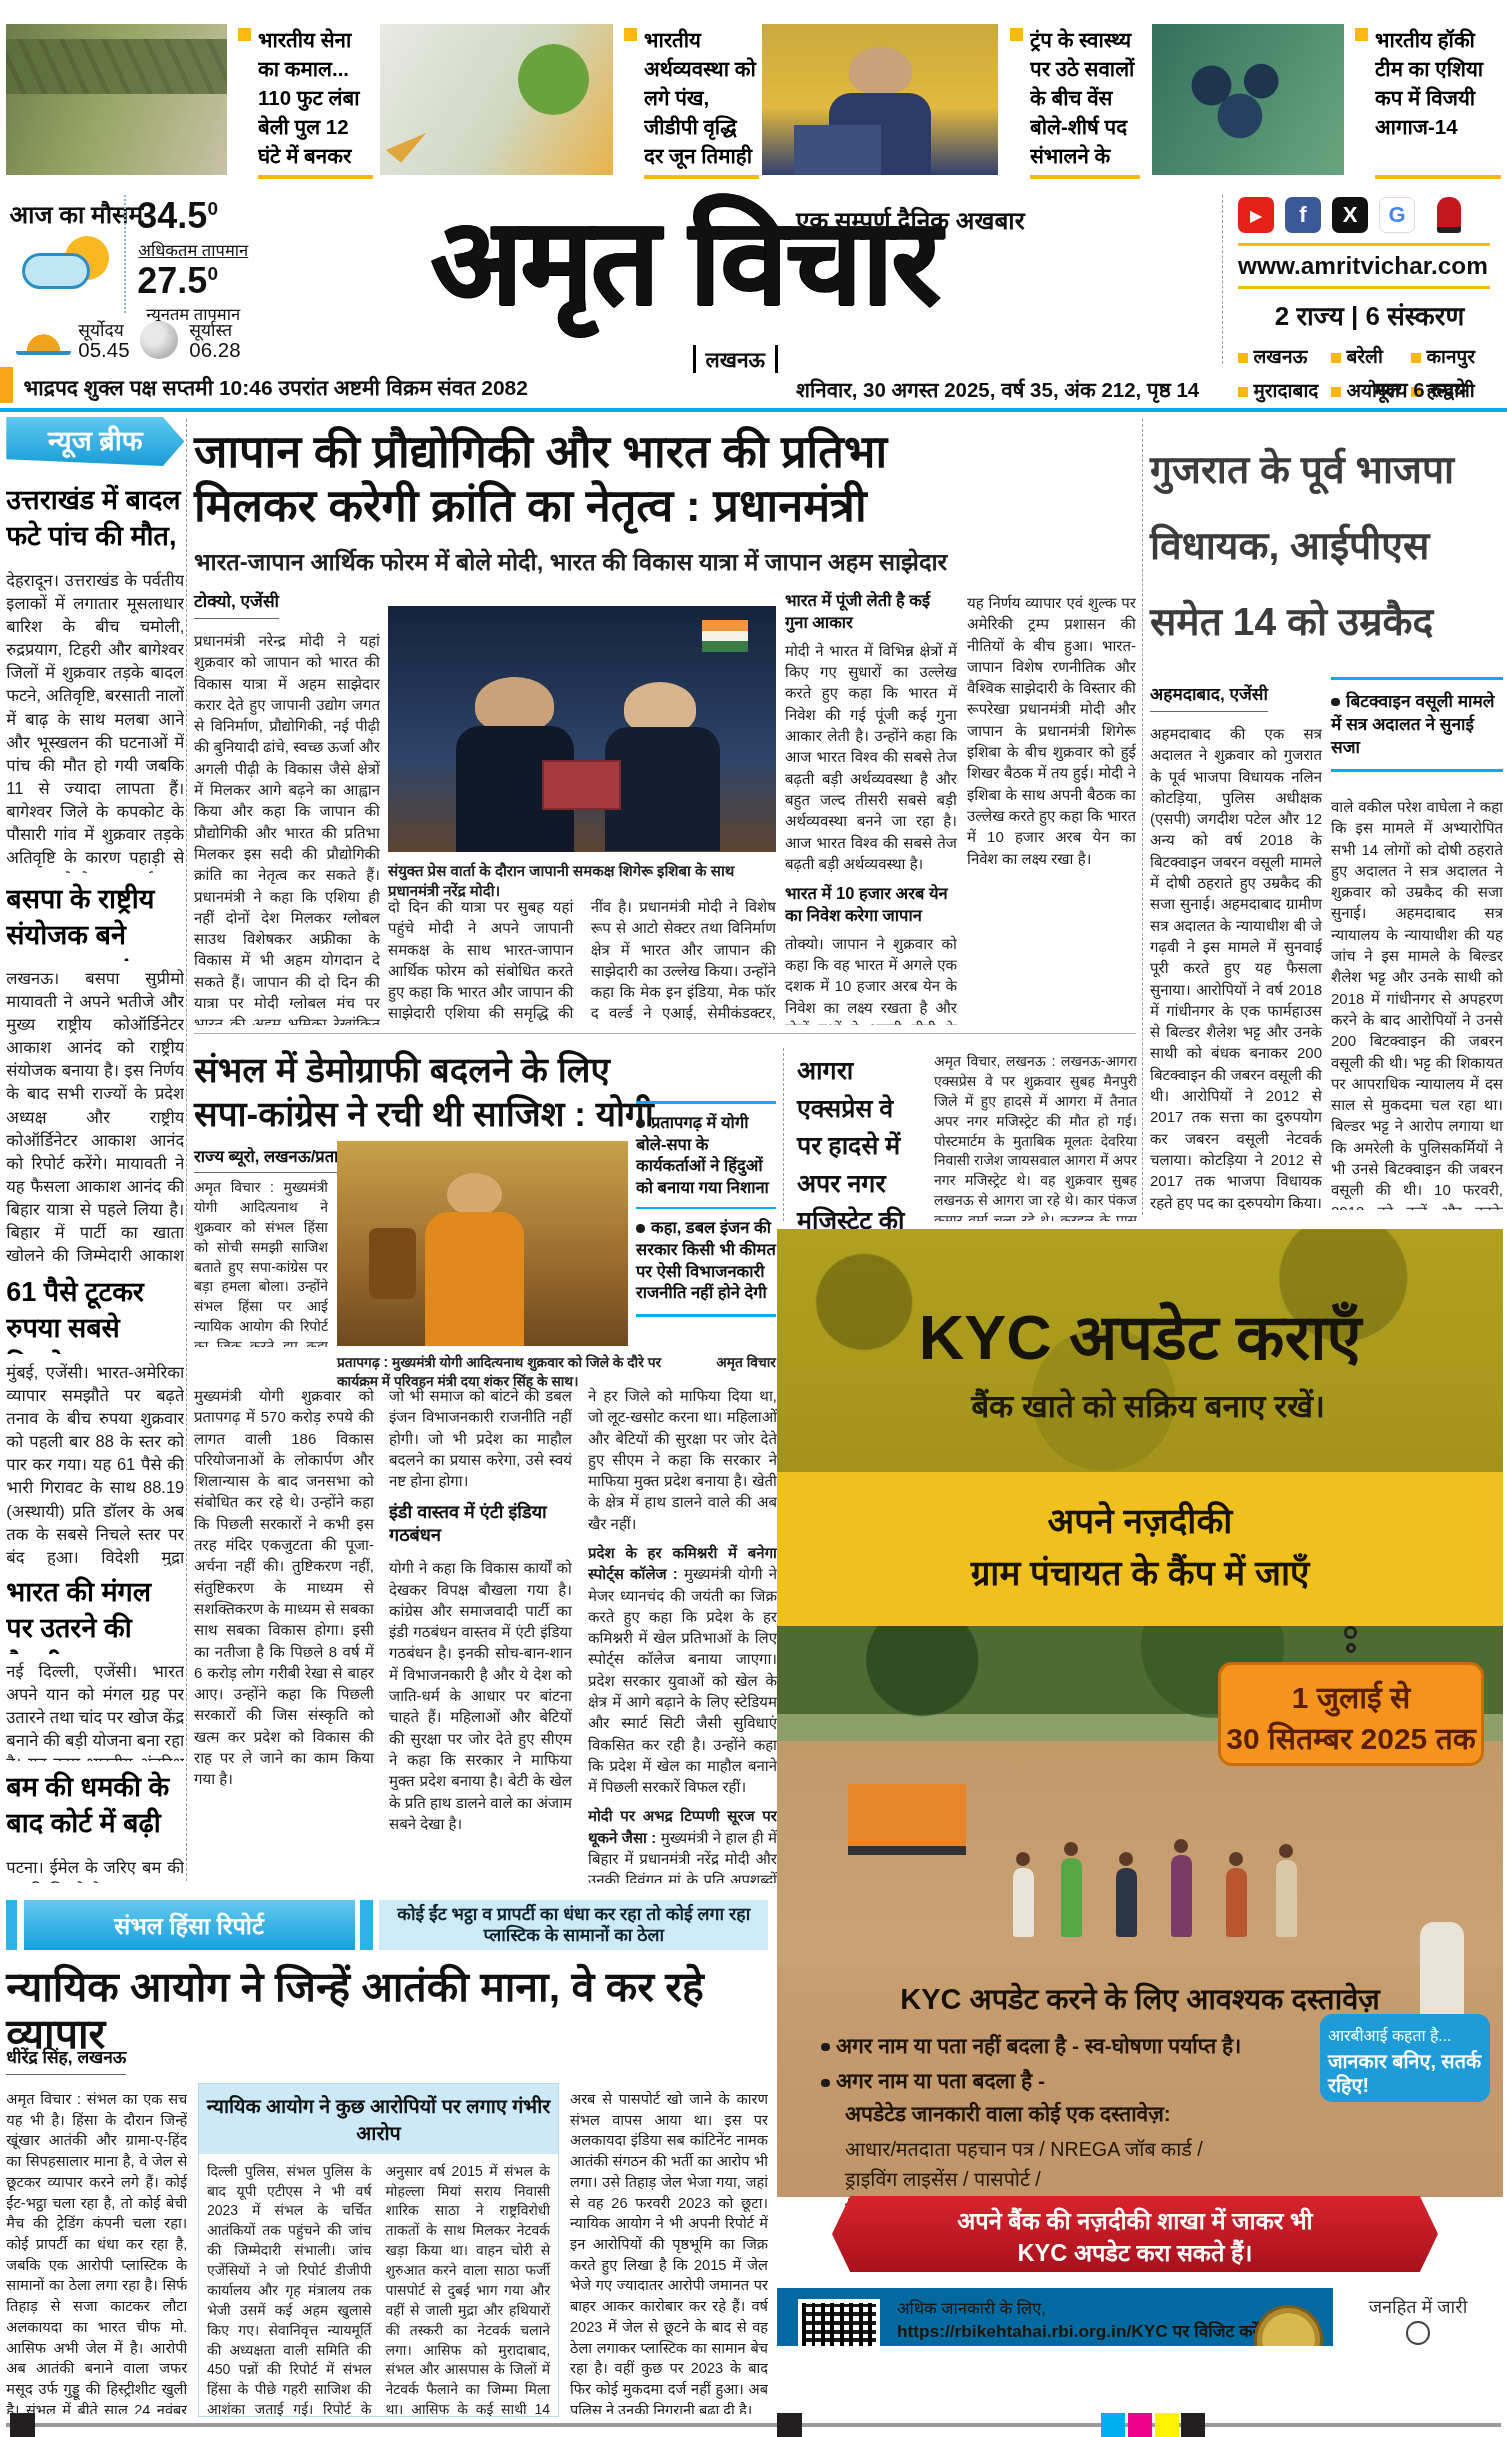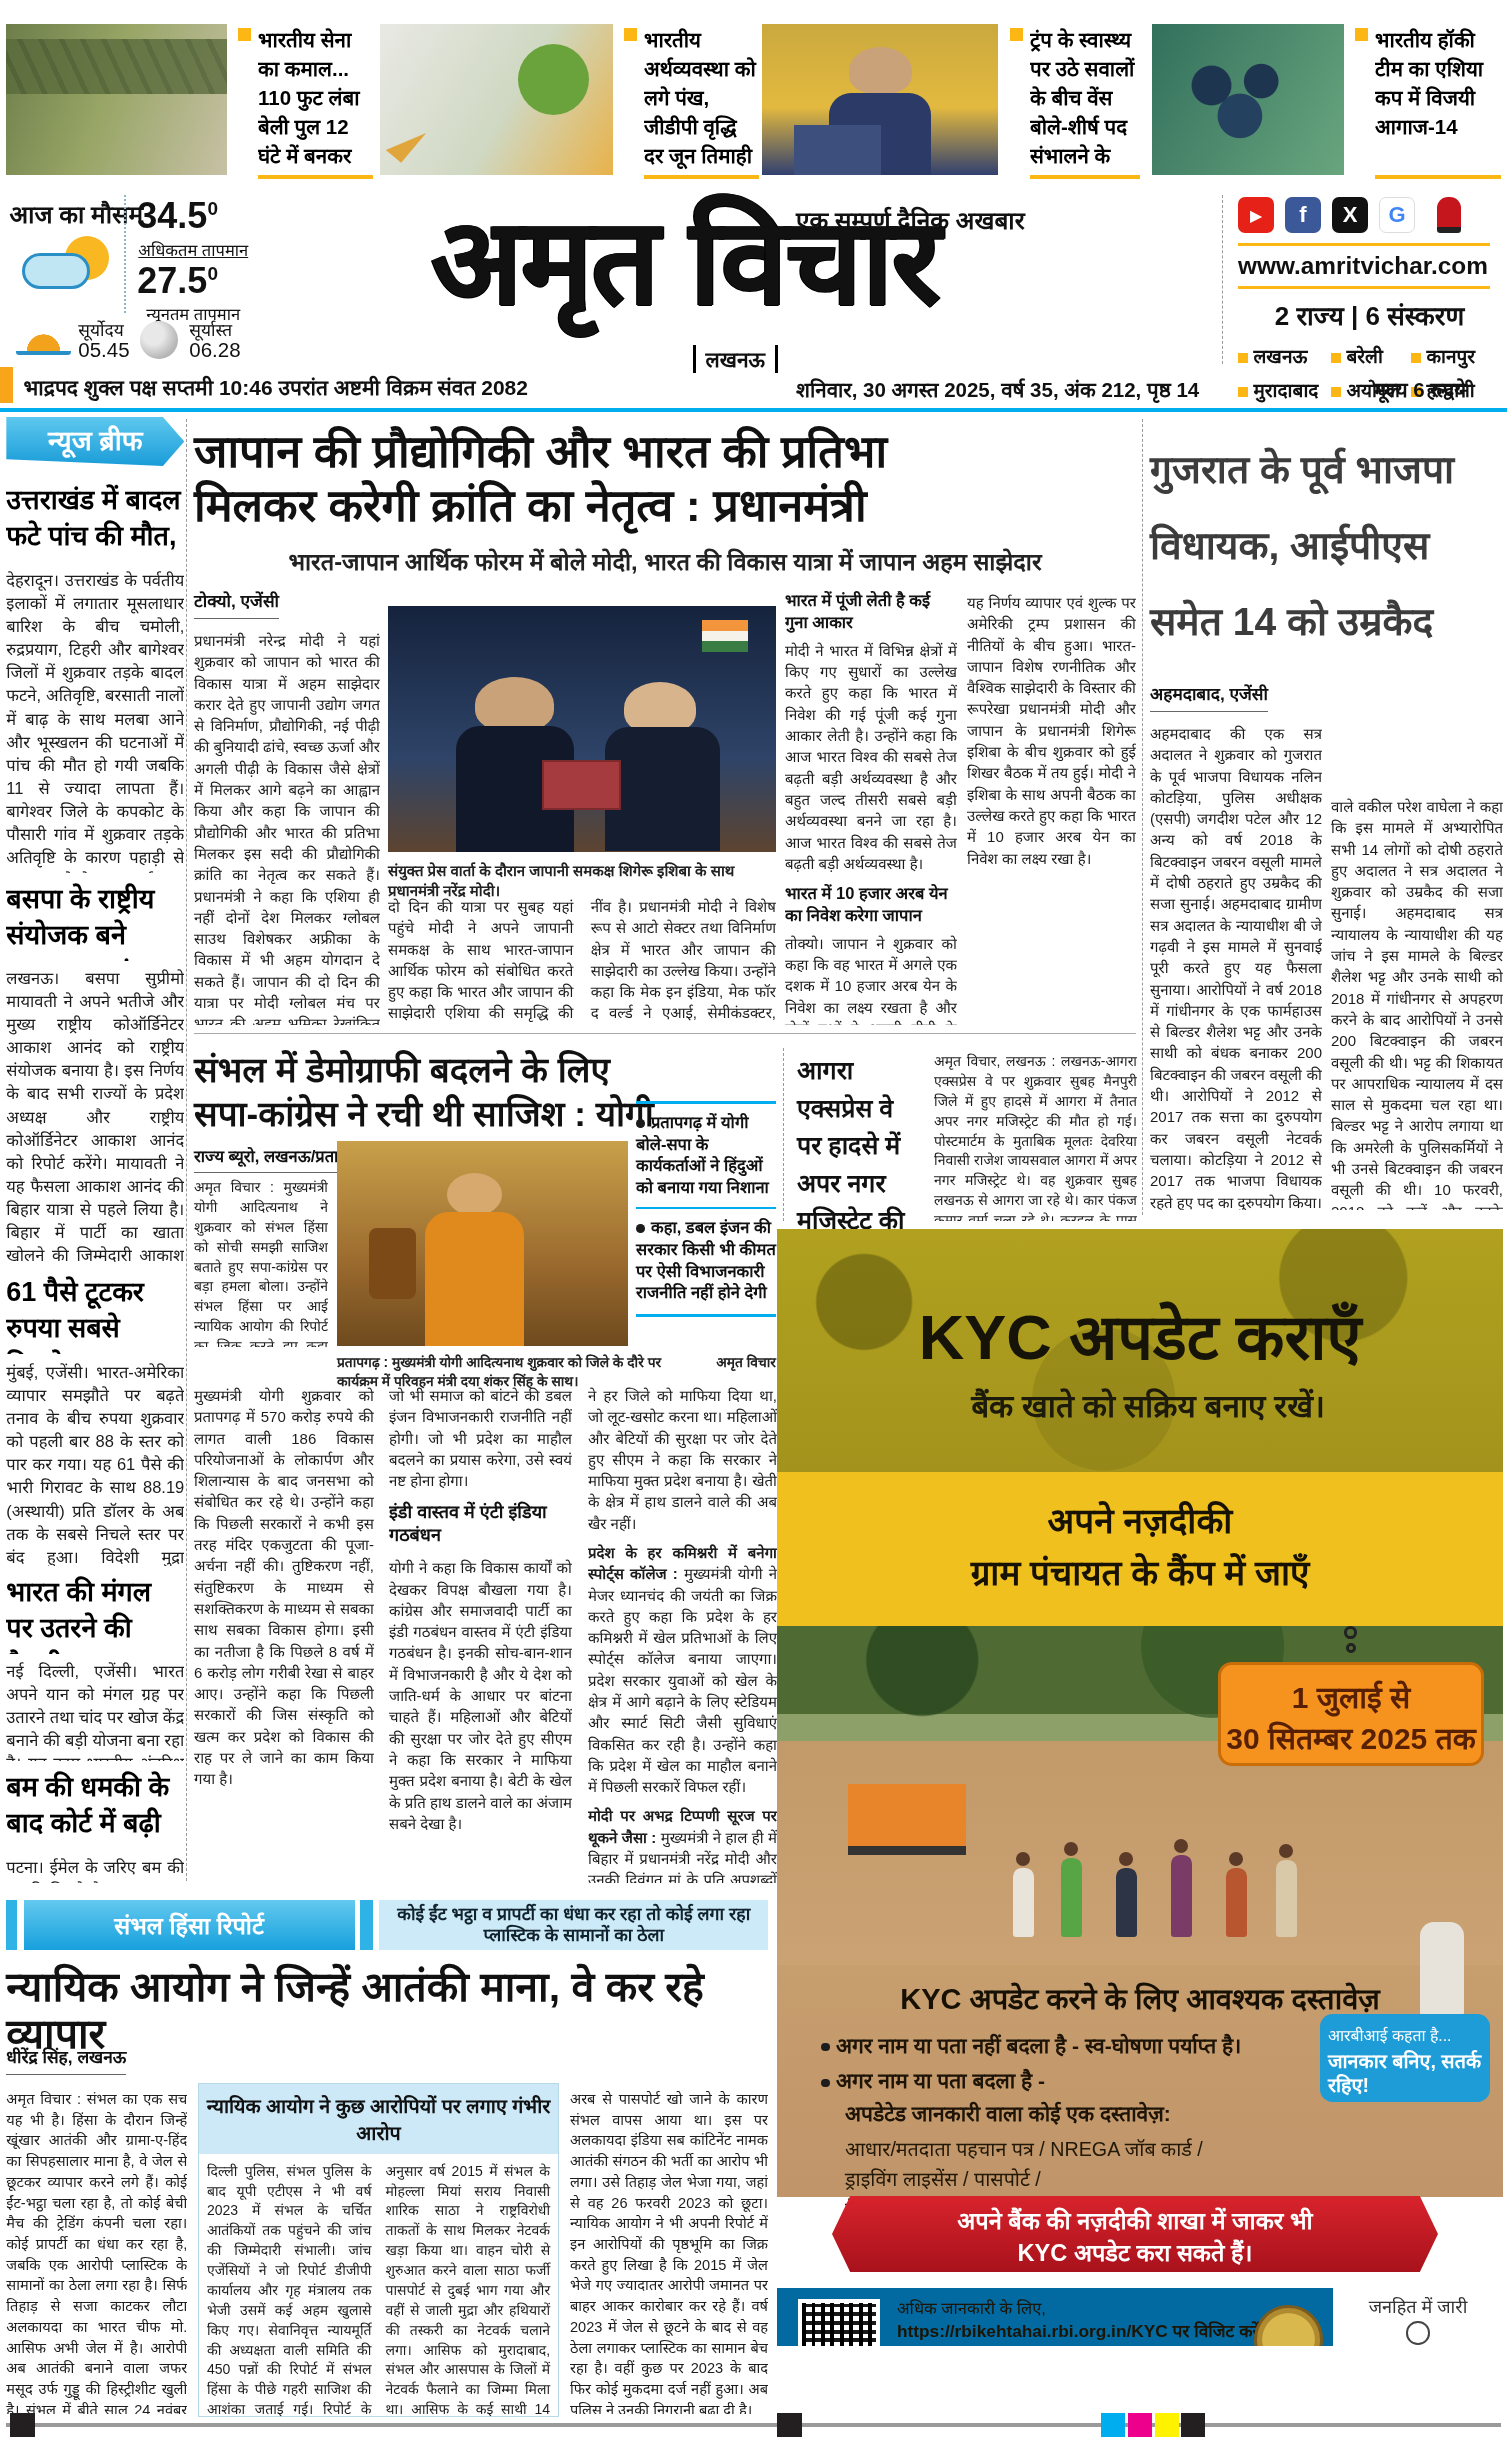--- a/index.html
+++ b/index.html
@@ -135,21 +135,21 @@
   <div class="abs rail-head" style="left:6.3px;top:1574px;width:178px;height:80px;">भारत की मंगल पर उतरने की तैयारी</div>
   <div class="abs rail-txt" style="left:6.3px;top:1660px;width:178px;height:101px;">नई दिल्ली, एजेंसी। भारत अपने यान को मंगल ग्रह पर उतारने तथा चांद पर खोज केंद्र बनाने की बड़ी योजना बना रहा है। यह काम भारतीय अंतरिक्ष अनुसंधान संगठन (इसरो) द्वारा घोषित भविष्य के रोडमैप में शामिल है। इसरो के अनुसार, भारत की योजना 2047 तक मंगल पर 'ह्यूमन स्पेसफ्लाइट' भेजने, खनिजों और अन्य संसाधनों के लिए चांद पर केंद्र बनाने जैसे बड़े लक्ष्य हैं।</div>
 
   <div class="abs rail-head" style="left:6.3px;top:1769px;width:178px;height:80px;">बम की धमकी के बाद कोर्ट में बढ़ी सुरक्षा</div>
   <div class="abs rail-txt" style="left:6.3px;top:1856px;width:178px;height:27px;">पटना। ईमेल के जरिए बम की धमकी मिलने के बाद शुक्रवार को दिवानी अदालतों में सुरक्षा कड़ी कर दी गई। पुलिस ने बम निरोधक दस्ते के साथ अदालत परिसर में तलाशी अभियान चलाया। अदालत प्रशासन ने कहा कि धमकी भरे ईमेल के बाद एहतियातन जांच की गई, हालांकि कुछ संदिग्ध नहीं मिला।</div>
 
   <div class="abs bold" style="left:194px;top:425px;width:942px;font-size:45px;line-height:1.2;">
     <div>जापान की प्रौद्योगिकी और भारत की प्रतिभा</div>
     <div>मिलकर करेगी क्रांति का नेतृत्व : प्रधानमंत्री</div>
   </div>
-  <div class="abs bold" style="left:194px;top:545px;width:942px;font-size:23.6px;color:#222;text-align:center;">भारत-जापान आर्थिक फोरम में बोले मोदी, भारत की विकास यात्रा में जापान अहम साझेदार</div>
+  <div class="abs bold" style="left:194px;top:545px;width:942px;font-size:23.6px;color:#222;">भारत-जापान आर्थिक फोरम में बोले मोदी, भारत की विकास यात्रा में जापान अहम साझेदार</div>
   <div class="abs bold" style="left:194px;top:589px;font-size:17.3px;border-bottom:1.6px solid #666;padding-bottom:6.3px;">टोक्यो, एजेंसी</div>
 
   <div class="abs body-txt" style="left:194px;top:630px;width:186px;height:395px;">प्रधानमंत्री नरेन्द्र मोदी ने यहां शुक्रवार को जापान को भारत की विकास यात्रा में अहम साझेदार करार देते हुए जापानी उद्योग जगत से विनिर्माण, प्रौद्योगिकी, नई पीढ़ी की बुनियादी ढांचे, स्वच्छ ऊर्जा और अगली पीढ़ी के विकास जैसे क्षेत्रों में मिलकर आगे बढ़ने का आह्वान किया और कहा कि जापान की प्रौद्योगिकी और भारत की प्रतिभा मिलकर इस सदी की प्रौद्योगिकी क्रांति का नेतृत्व कर सकते हैं। प्रधानमंत्री ने कहा कि एशिया ही नहीं दोनों देश मिलकर ग्लोबल साउथ विशेषकर अफ्रीका के विकास में भी अहम योगदान दे सकते हैं। जापान की दो दिन की यात्रा पर मोदी ग्लोबल मंच पर भारत की अहम भूमिका रेखांकित कर सकते हैं।</div>
 
   <div class="abs photo" style="left:388px;top:606px;width:388px;height:246px;background:linear-gradient(180deg,#15233d,#2e4468 62%,#5d4430);">
     <div class="abs" style="right:28px;top:14px;width:46px;height:31.5px;background:linear-gradient(180deg,#f2953d 33%,#f5f2ea 33% 66%,#3a7d44 66%);"></div>
     <div class="abs" style="left:87px;top:71px;width:79px;height:55px;border-radius:50% 50% 40% 40%;background:#caa27a;"></div>
     <div class="abs" style="left:68px;top:120px;width:118px;height:126px;border-radius:23.6px 23.6px 0 0;background:#10182a;"></div>
     <div class="abs" style="left:236px;top:76px;width:72px;height:52px;border-radius:50% 50% 40% 40%;background:#d7b48c;"></div>
     <div class="abs" style="left:217px;top:121px;width:115px;height:124px;border-radius:23.6px 23.6px 0 0;background:#151d30;"></div>
@@ -165,20 +165,23 @@
     <div class="bold" style="font-size:16.5px;line-height:1.35;margin-bottom:6.3px;">भारत में 10 हजार अरब येन का निवेश करेगा जापान</div>
     <div class="body-txt">तोक्यो। जापान ने शुक्रवार को कहा कि वह भारत में अगले एक दशक में 10 हजार अरब येन के निवेश का लक्ष्य रखता है और दोनों पक्षों ने अगली पीढ़ी के महत्वपूर्ण खनिजों, रक्षा और प्रौद्योगिकी जैसे क्षेत्रों में सहयोग बढ़ाने पर सहमति जताई।</div>
   </div>
   <div class="abs body-txt" style="left:967px;top:592px;width:169px;height:433px;">यह निर्णय व्यापार एवं शुल्क पर अमेरिकी ट्रम्प प्रशासन की नीतियों के बीच हुआ। भारत-जापान विशेष रणनीतिक और वैश्विक साझेदारी के विस्तार की रूपरेखा प्रधानमंत्री मोदी और जापान के प्रधानमंत्री शिगेरू इशिबा के बीच शुक्रवार को हुई शिखर बैठक में तय हुई। मोदी ने इशिबा के साथ अपनी बैठक का उल्लेख करते हुए कहा कि भारत में 10 हजार अरब येन का निवेश का लक्ष्य रखा है।</div>
 
   <div class="abs" style="left:194px;top:1033px;width:942px;height:0.8px;background:#aaa;"></div>
 
   <div class="abs dashedv" style="left:1142px;top:419px;height:796px;"></div>
   <div class="abs bold" style="left:1150px;top:432px;width:354px;font-size:39px;line-height:1.95;color:#3c3c3c;">गुजरात के पूर्व भाजपा विधायक, आईपीएस समेत 14 को उम्रकैद</div>
   <div class="abs bold" style="left:1150px;top:682px;font-size:17.3px;border-bottom:1.6px solid #666;padding-bottom:6.3px;">अहमदाबाद, एजेंसी</div>
+  <div class="abs" style="left:1331px;top:677px;width:172px;border-top:3.2px solid #00aeef;border-bottom:3.2px solid #00aeef;padding:9.5px 0;">
+    <div class="bold dot-b" style="font-size:17.3px;line-height:1.35;">बिटक्वाइन वसूली मामले में सत्र अदालत ने सुनाई सजा</div>
+  </div>
   <div class="abs body-txt" style="left:1150px;top:723px;width:172px;height:487px;">अहमदाबाद की एक सत्र अदालत ने शुक्रवार को गुजरात के पूर्व भाजपा विधायक नलिन कोटड़िया, पुलिस अधीक्षक (एसपी) जगदीश पटेल और 12 अन्य को वर्ष 2018 के बिटक्वाइन जबरन वसूली मामले में दोषी ठहराते हुए उम्रकैद की सजा सुनाई। अहमदाबाद ग्रामीण सत्र अदालत के न्यायाधीश बी जे गढ़वी ने इस मामले में सुनवाई पूरी करते हुए यह फैसला सुनाया। आरोपियों ने वर्ष 2018 में गांधीनगर के एक फार्महाउस से बिल्डर शैलेश भट्ट और उनके साथी को बंधक बनाकर 200 बिटक्वाइन की जबरन वसूली की थी। आरोपियों ने 2012 से 2017 तक सत्ता का दुरुपयोग कर जबरन वसूली नेटवर्क चलाया। कोटड़िया ने 2012 से 2017 तक भाजपा विधायक रहते हुए पद का दुरुपयोग किया। अभियुक्त अहमदाबाद कांस्टेबल का प्रतिनिधित्व करने के बीच अमरेली के पुलिसकर्मियों की भूमिका भी जांच में सामने आई और उनकी संलिप्तता के प्रमाण अदालत के समक्ष रखे गए।</div>
   <div class="abs body-txt" style="left:1331px;top:796px;width:172px;height:414px;">वाले वकील परेश वाघेला ने कहा कि इस मामले में अभ्यारोपित सभी 14 लोगों को दोषी ठहराते हुए अदालत ने सत्र अदालत ने शुक्रवार को उम्रकैद की सजा सुनाई। अहमदाबाद सत्र न्यायालय के न्यायाधीश की यह जांच ने इस मामले के बिल्डर शैलेश भट्ट और उनके साथी को 2018 में गांधीनगर से अपहरण करने के बाद आरोपियों ने उनसे 200 बिटक्वाइन की जबरन वसूली की थी। भट्ट की शिकायत पर आपराधिक न्यायालय में दस साल से मुकदमा चल रहा था। बिल्डर भट्ट ने आरोप लगाया था कि अमरेली के पुलिसकर्मियों ने भी उनसे बिटक्वाइन की जबरन वसूली की थी। 10 फरवरी, 2018 को उन्हें और उनके कांस्टेबल को गांधीनगर ले जाकर फिरौती के तौर पर बिटक्वाइन वसूले गए थे।</div>
 
   <div class="abs bold" style="left:194px;top:1048px;width:583px;font-size:35px;line-height:1.25;">
     <div>संभल में डेमोग्राफी बदलने के लिए</div>
     <div>सपा-कांग्रेस ने रची थी साजिश : योगी</div>
   </div>
   <div class="abs bold" style="left:194px;top:1144px;font-size:16.5px;border-bottom:1.6px solid #666;padding-bottom:4.7px;">राज्य ब्यूरो, लखनऊ/प्रतापगढ़</div>
   <div class="abs body-txt" style="left:194px;top:1178px;width:134px;height:169px;font-size:14px;">अमृत विचार : मुख्यमंत्री योगी आदित्यनाथ ने शुक्रवार को संभल हिंसा को सोची समझी साजिश बताते हुए सपा-कांग्रेस पर बड़ा हमला बोला। उन्होंने संभल हिंसा पर आई न्यायिक आयोग की रिपोर्ट का जिक्र करते हुए कहा कि हिंसा एक साजिश थी और चुन-चुनकर हिंदुओं को निशाना बनाया गया। ऐसी विभाजनकारी राजनीति किसी भी कीमत पर नहीं होने दी जाएगी।</div>
 

